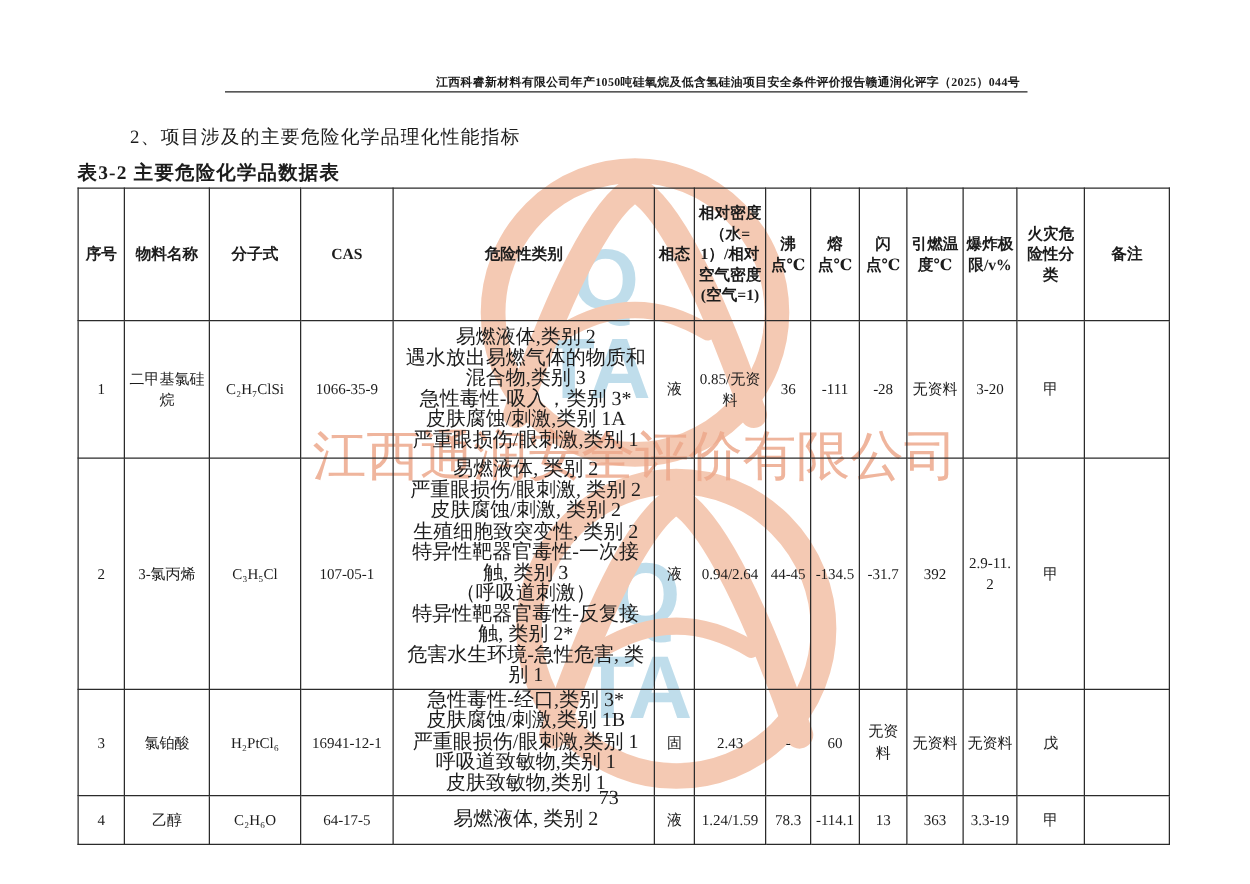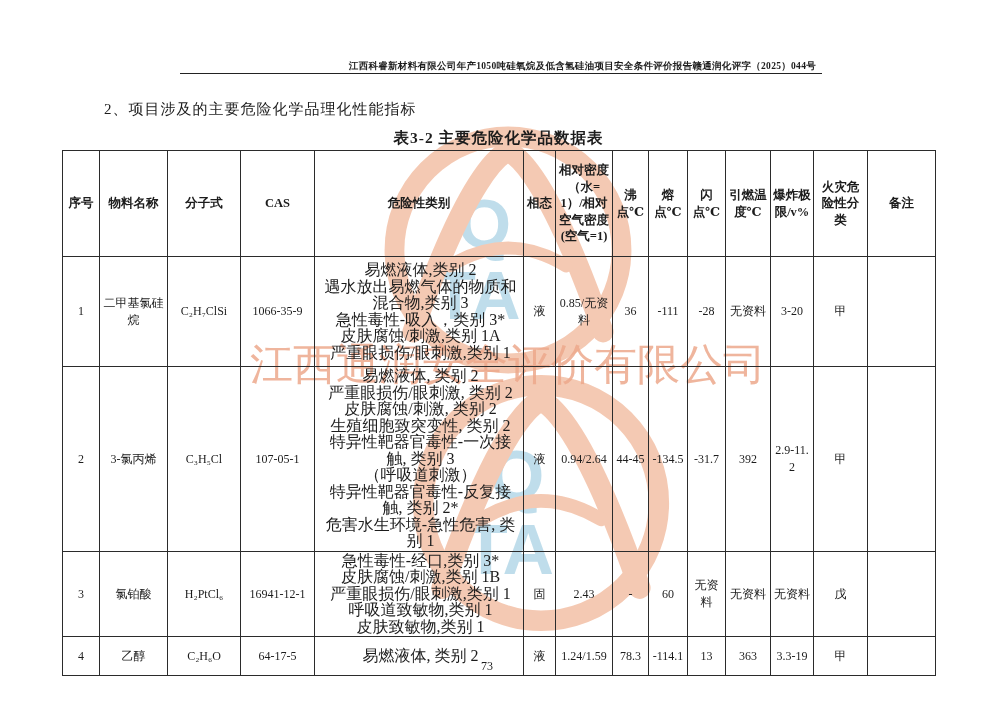--- a/index.html
+++ b/index.html
@@ -13,21 +13,21 @@
     border-bottom:1.5px solid #222;display:flex;justify-content:flex-end;align-items:flex-end;
     font-size:9.5px;font-weight:bold;letter-spacing:.3px;
   }
   .doc-header .hdr-right{padding-right:6px;}
   
   .section-title{
     position:absolute;left:104px;top:100px;z-index:2;
     font-size:15px;letter-spacing:1px;
   }
   .table-title{
-    position:absolute;left:62px;top:128px;width:873px;text-align:center;z-index:2;
+    position:absolute;left:62px;top:128px;width:873px;z-index:2;
     font-size:15.5px;font-weight:bold;letter-spacing:1px;
   }
   
   .watermark-layer{position:absolute;inset:0;z-index:1;pointer-events:none;}
   .wm-text{
     position:absolute;left:230px;top:336px;width:540px;
     font-size:43px;color:#eda98c;opacity:.85;letter-spacing:0px;white-space:nowrap;
     font-family:"Liberation Serif","DejaVu Serif",serif;
     margin-left:20px;
   }
@@ -42,22 +42,21 @@
   table.chem th,table.chem td{
     border:1px solid #2b2b2b;padding:1px 2px;
     font-size:12px;line-height:16.5px;text-align:center;vertical-align:middle;
     word-break:break-all;white-space:pre-line;overflow:hidden;
   }
   table.chem th{font-weight:bold;font-size:12.5px;}
   table.chem td.hazard{text-align:center;padding-left:5px;font-size:16px;}
   
   .page-number{
     position:absolute;left:62px;top:630px;width:850px;text-align:center;z-index:2;
-    font-size:12px;
-    margin-top:29px;
+    font-size:16px;
   }
 </style>
 </head>
 <body>
 
 <div class="watermark-layer">
   <svg width="0" height="0" style="position:absolute">
     <defs>
       <g id="aqta-logo">
         <text x="62" y="98" font-size="52" font-weight="bold" fill="#b5d8e8" font-family="Liberation Sans, sans-serif">Q</text>

